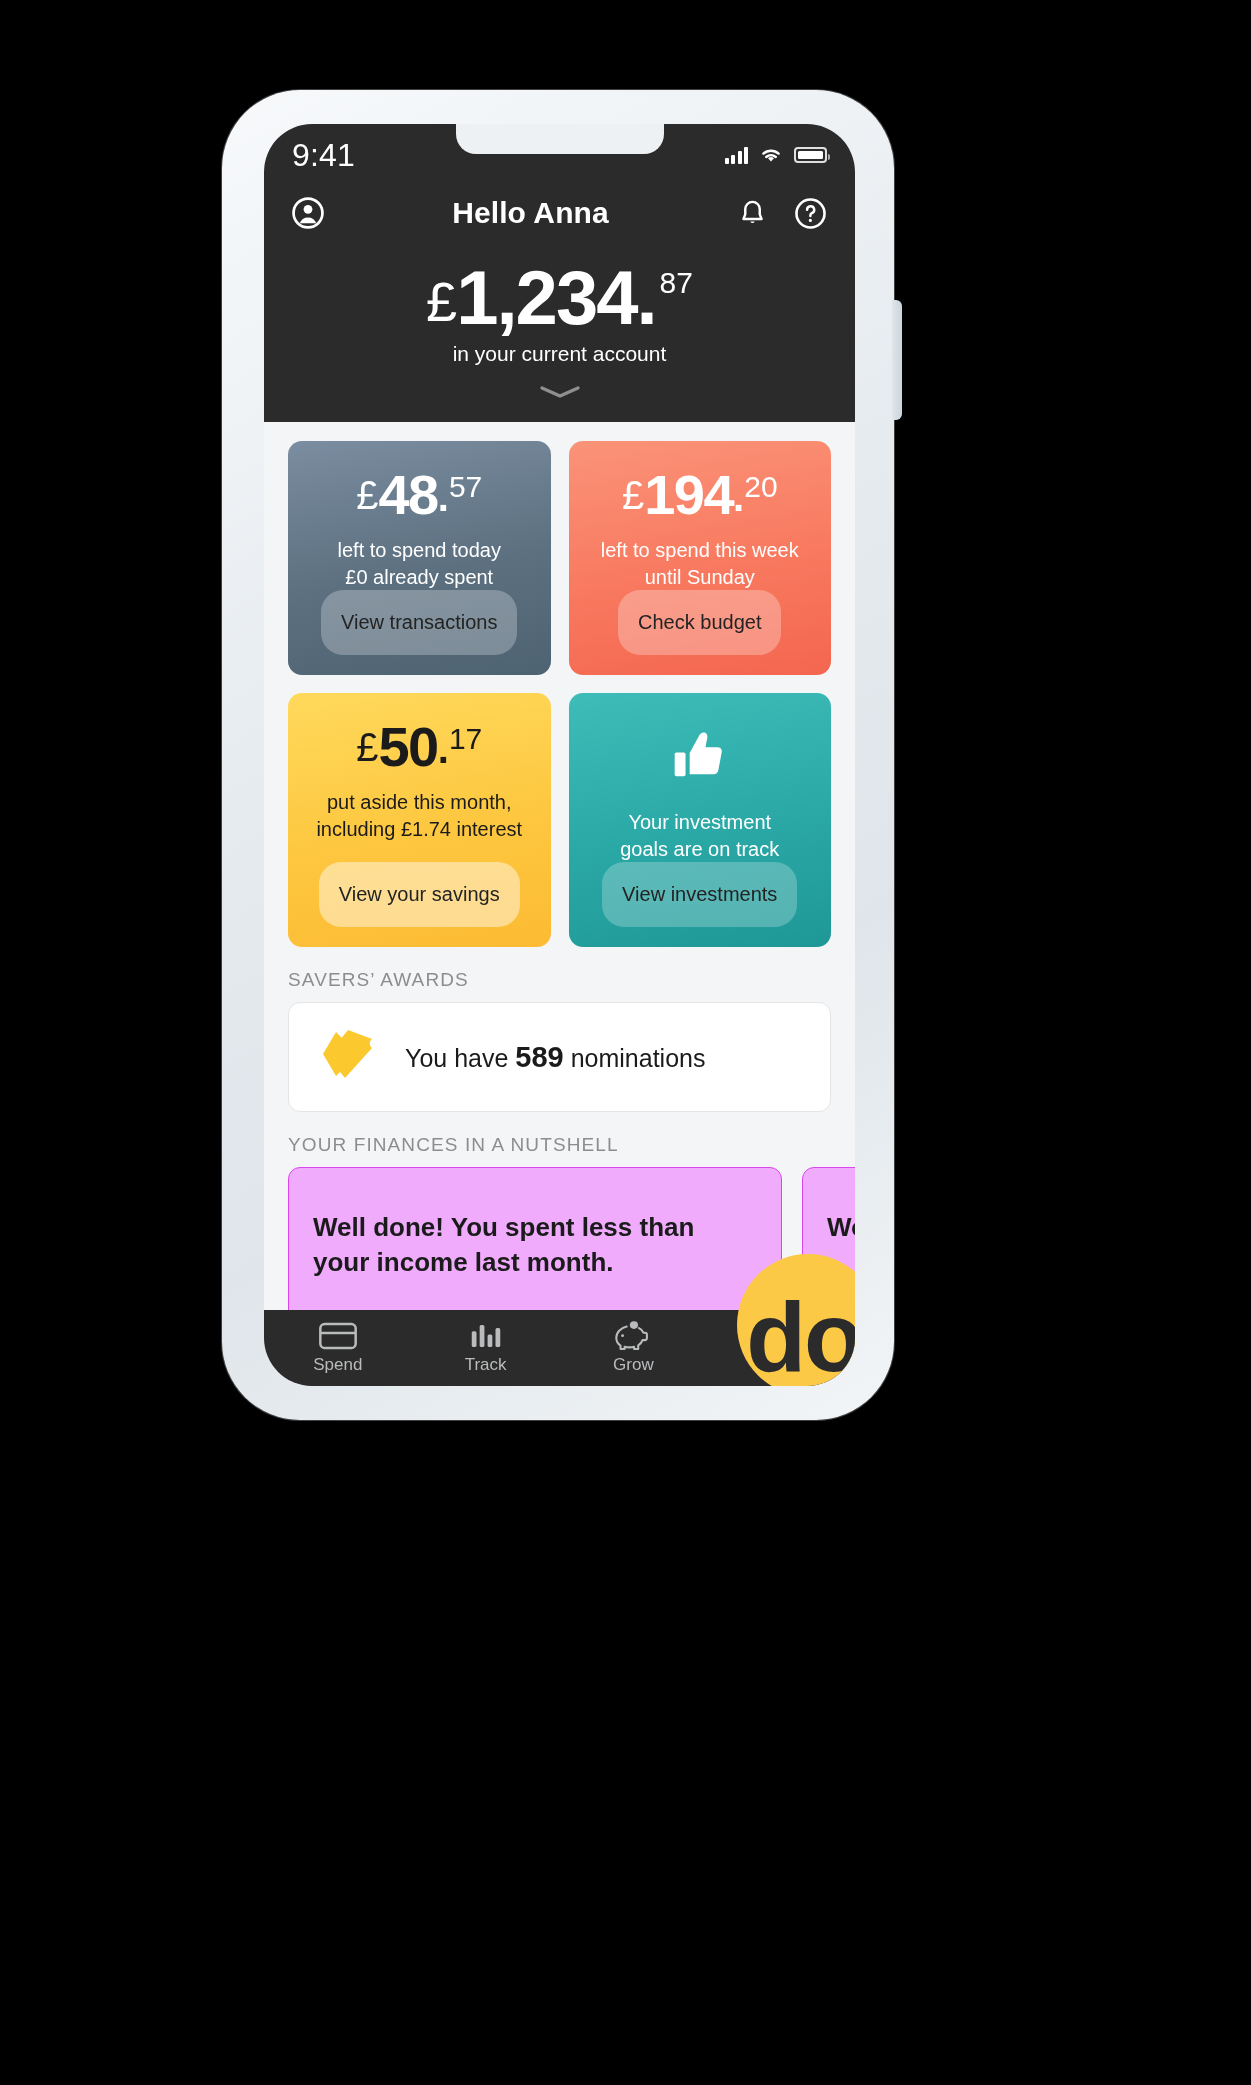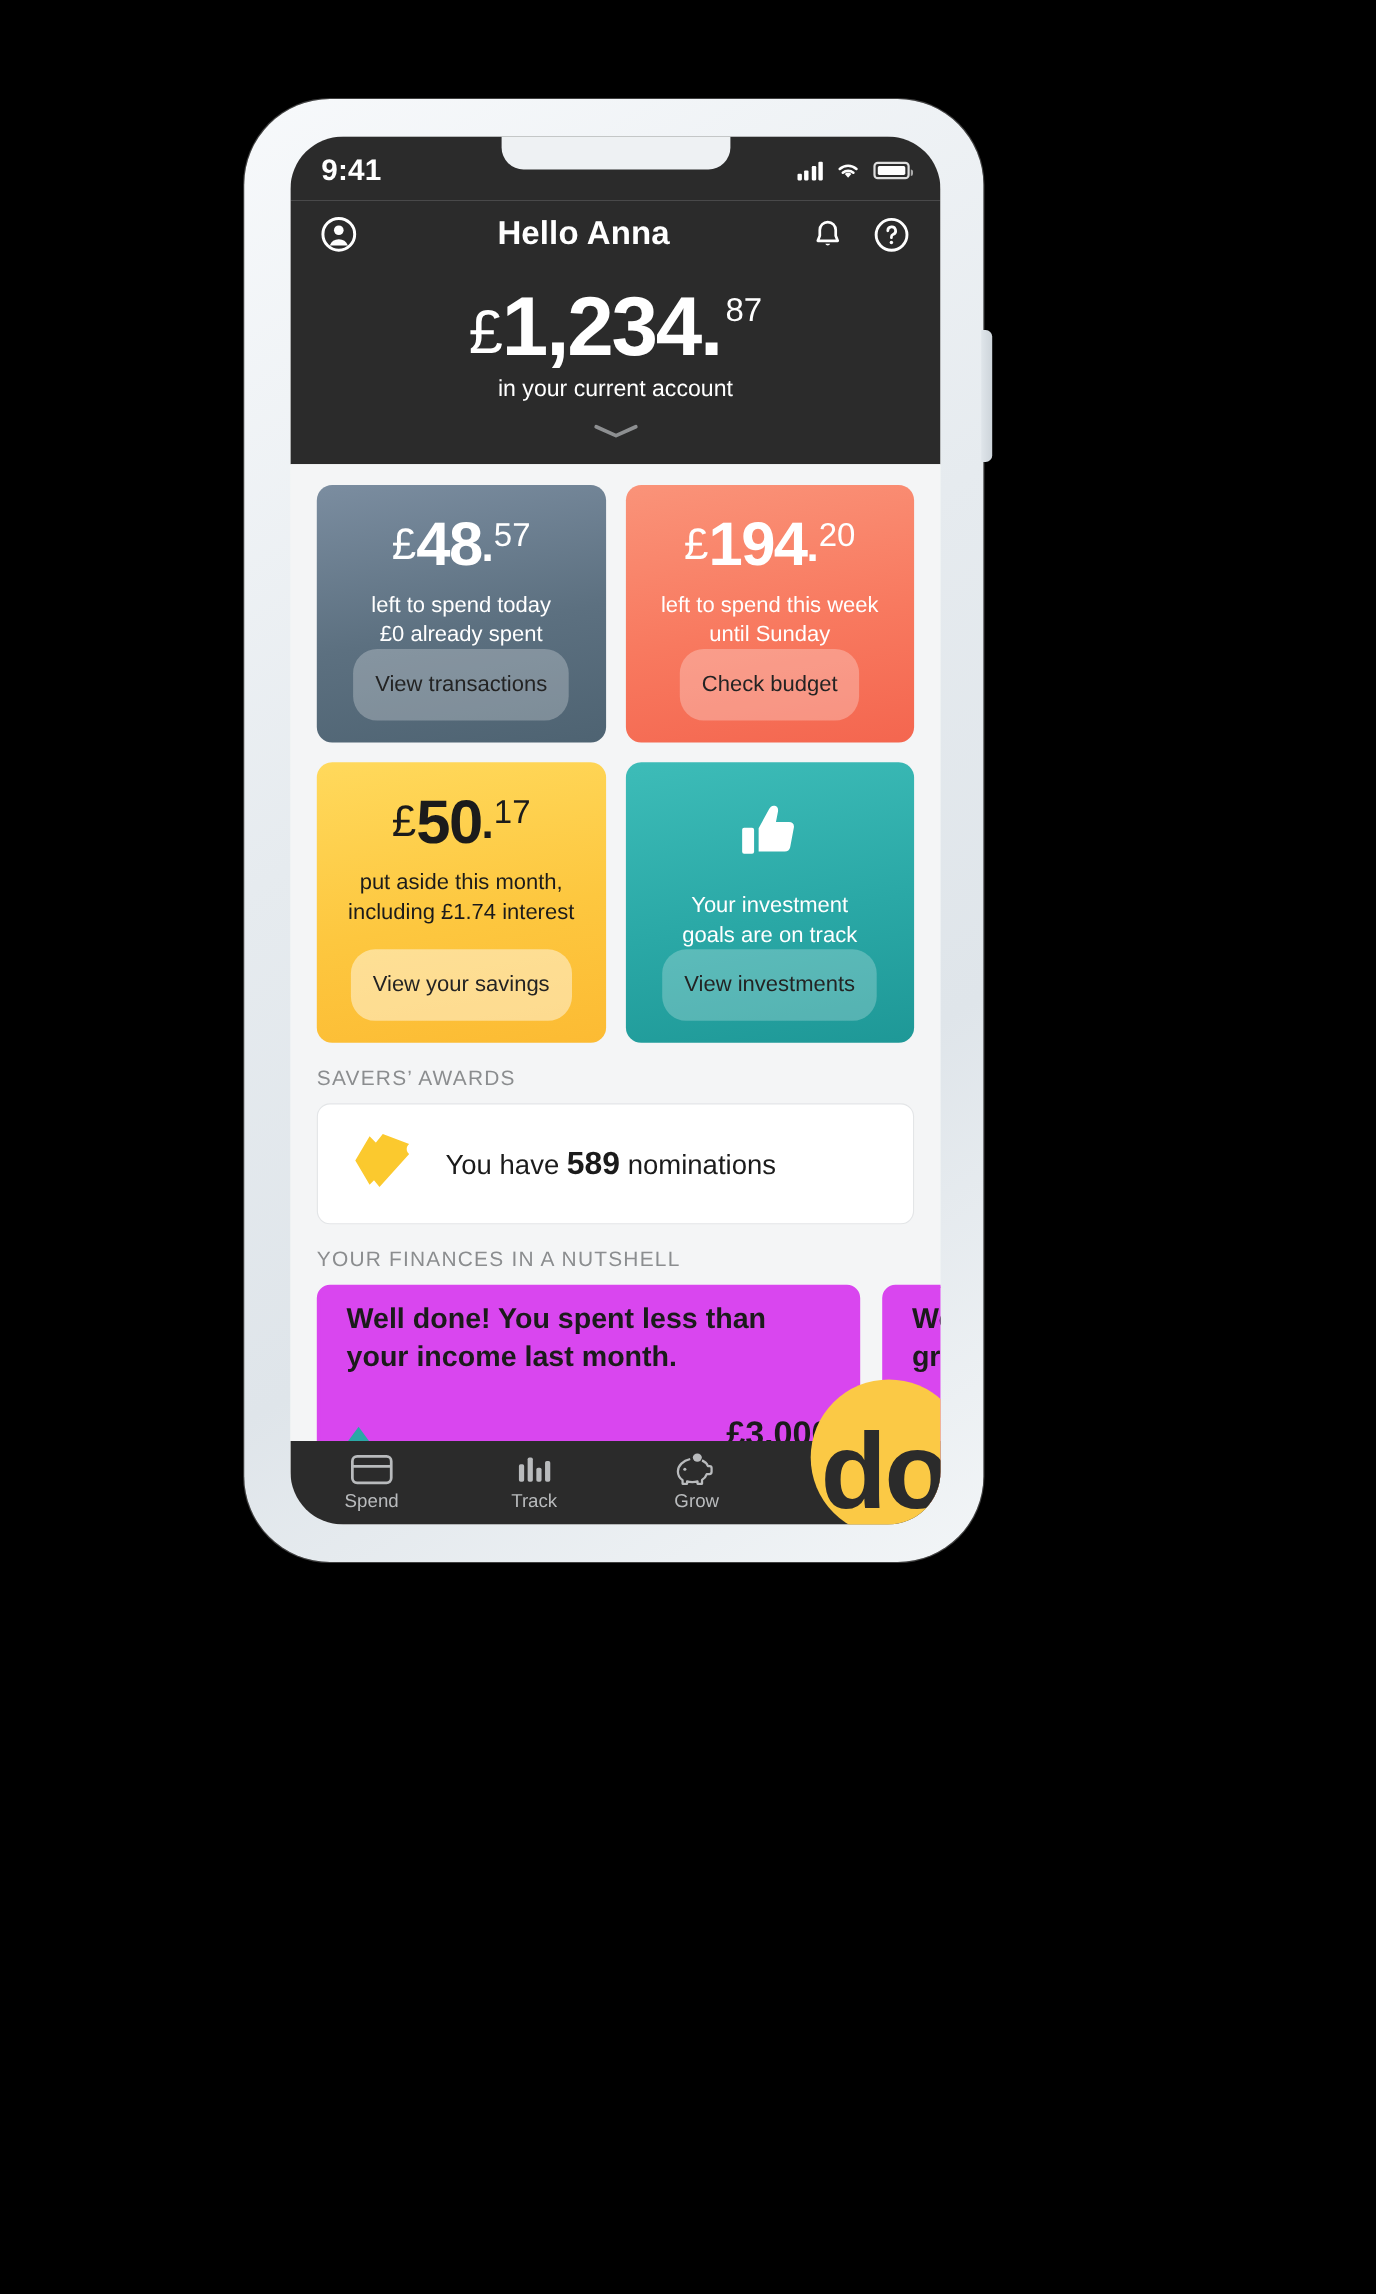--- a/index.html
+++ b/index.html
@@ -29,21 +29,21 @@
     border-radius:48px; overflow:hidden;
     background:#f4f5f6;
   }
 
   
   .statusbar{
     position:relative; height:58px; background:#2b2b2b; color:#fff;
     display:flex; align-items:center; justify-content:space-between;
     padding:0 28px;
   }
-  .status-time{ font-size:27px; font-weight:700; letter-spacing:.2px; margin-top:4px; }
+  .status-time{ font-size:32px; font-weight:400; letter-spacing:.2px; margin-top:4px; }
   .status-right{ display:flex; align-items:center; gap:11px; margin-top:4px; }
   .notch{
     position:absolute; left:50%; transform:translateX(-50%); top:0;
     width:208px; height:30px; background:#eef1f3;
     border-radius:0 0 20px 20px; z-index:4;
   }
   .sig{ display:flex; align-items:flex-end; gap:2.5px; height:17px; }
   .sig i{ width:4px; background:#fff; border-radius:1px; display:block; }
   .sig i:nth-child(1){ height:6px; }
   .sig i:nth-child(2){ height:9px; }
@@ -116,22 +116,22 @@
 
   .award-card{
     background:#fff; border:1px solid #e3e5e7; border-radius:12px;
     height:110px; display:flex; align-items:center; padding:0 26px; gap:26px;
   }
   .award-text{ font-size:25px; color:#1b1b1b; }
   .award-text b{ font-weight:700; font-size:29px; }
 
   .nutshell{ display:flex; gap:20px; }
   .ns-card{
-    background:#d946ef; border:3px solid #d946ef; border-radius:12px;
-    padding:10px 24px; position:relative;
+    background:#f0abfc; border:1px solid #d946ef; border-radius:12px;
+    padding:42px 24px; position:relative;
   }
   .ns-card.primary{ width:494px; min-height:200px; flex:none; }
   .ns-card.secondary{ width:140px; flex:none; }
   .ns-title{ font-size:26px; font-weight:700; line-height:1.32; color:#1b1b1b; }
   .ns-row{ display:flex; align-items:center; justify-content:space-between; margin-top:36px; }
   .ns-left{ display:flex; align-items:center; gap:9px; }
   .ns-tri{ width:0;height:0;border-left:11px solid transparent;border-right:11px solid transparent;border-bottom:15px solid #2aa8a6; }
   .ns-amt{ font-size:31px; font-weight:700; color:#1b1b1b; }
 
   

